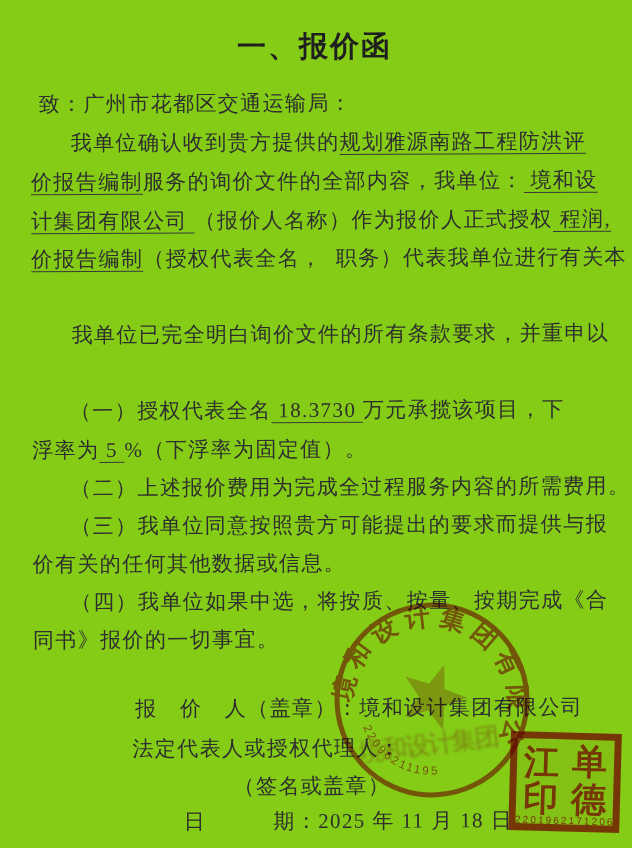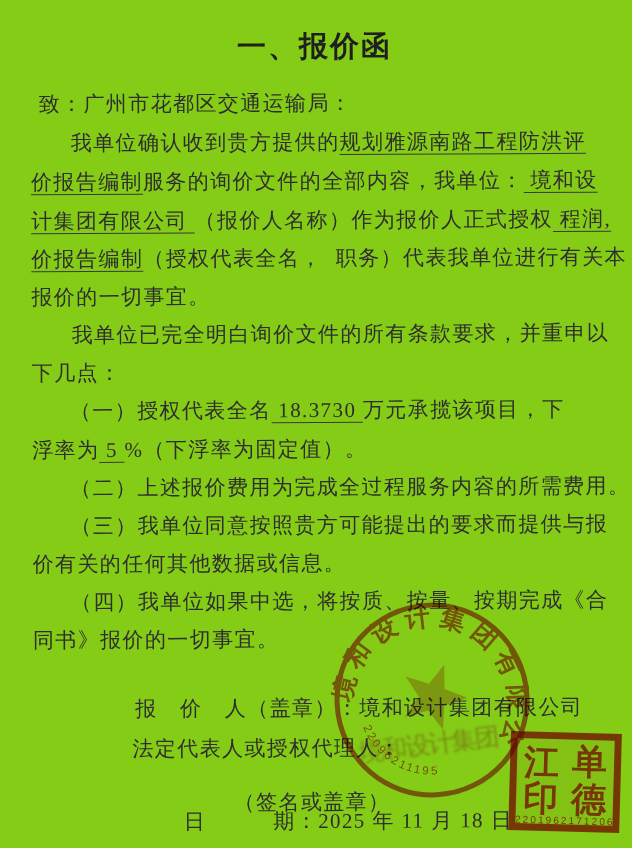--- a/index.html
+++ b/index.html
@@ -36,42 +36,40 @@
     <div class="line" style="left:40px; top:91px;"><span>致：广州市花都区交通运输局：</span></div>
 
     <div class="line" style="left:72px; top:130px;"><span>我单位确认收到贵方提供的</span><span class="u">规划雅源南路工程防洪评</span></div>
 
     <div class="line" style="left:32px; top:169px;"><span class="u">价报告编制</span><span>服务的询价文件的全部内容，我单位：</span><span class="u">&nbsp;境和设</span></div>
 
     <div class="line" style="left:32px; top:208px;"><span class="u">计集团有限公司&nbsp;</span><span>（报价人名称）作为报价人正式授权</span><span class="u">&nbsp;程润,</span></div>
 
     <div class="line" style="left:32px; top:246px;"><span class="u">价报告编制</span><span>（授权代表全名，&nbsp;&nbsp;职务）代表我单位进行有关本</span></div>
 
-    <div class="line" style="left:32px; top:284px;"><span>报价的一切事宜。</span></div>
 
     <div class="line" style="left:72px; top:322px;"><span>我单位已完全明白询价文件的所有条款要求，并重申以</span></div>
-    <div class="line" style="left:32px; top:360px;"><span>下几点：</span></div>
 
     <div class="line" style="left:70px; top:398px;"><span>（一）授权代表全名</span><span class="u">&nbsp;18.3730&nbsp;</span><span>万元承揽该项目，下</span></div>
 
     <div class="line" style="left:32px; top:437px;"><span>浮率为</span><span class="u">&nbsp;5&nbsp;</span><span>%（下浮率为固定值）。</span></div>
 
     <div class="line" style="left:70px; top:475px;"><span>（二）上述报价费用为完成全过程服务内容的所需费用。</span></div>
 
     <div class="line" style="left:70px; top:513px;"><span>（三）我单位同意按照贵方可能提出的要求而提供与报</span></div>
     <div class="line" style="left:32px; top:551px;"><span>价有关的任何其他数据或信息。</span></div>
 
     <div class="line" style="left:70px; top:589px;"><span>（四）我单位如果中选，将按质、按量、按期完成《合</span></div>
     <div class="line" style="left:32px; top:627px;"><span>同书》报价的一切事宜。</span></div>
 
     <div class="line" style="left:134px; top:696px;"><span>报　价　人（盖章）：</span><span>境和设计集团有限公司</span></div>
 
     <div class="line" style="left:131px; top:736px;"><span>法定代表人或授权代理人：</span></div>
 
-    <div class="line" style="left:232px; top:790px;"><span>（签名或盖章）</span></div>
+    <div class="line" style="left:232px; top:774px;"><span>（签名或盖章）</span></div>
 
     <div class="line" style="left:182px; top:809px;"><span>日　　　期：</span><span>2025 年 11 月 18 日</span></div>
 
   </div>
 
   <svg class="seal seal-round" viewBox="0 0 200 200">
     <defs>
       <filter id="sblur" x="-20%" y="-20%" width="140%" height="140%">
         <feGaussianBlur stdDeviation="1.1"></feGaussianBlur>
       </filter>

